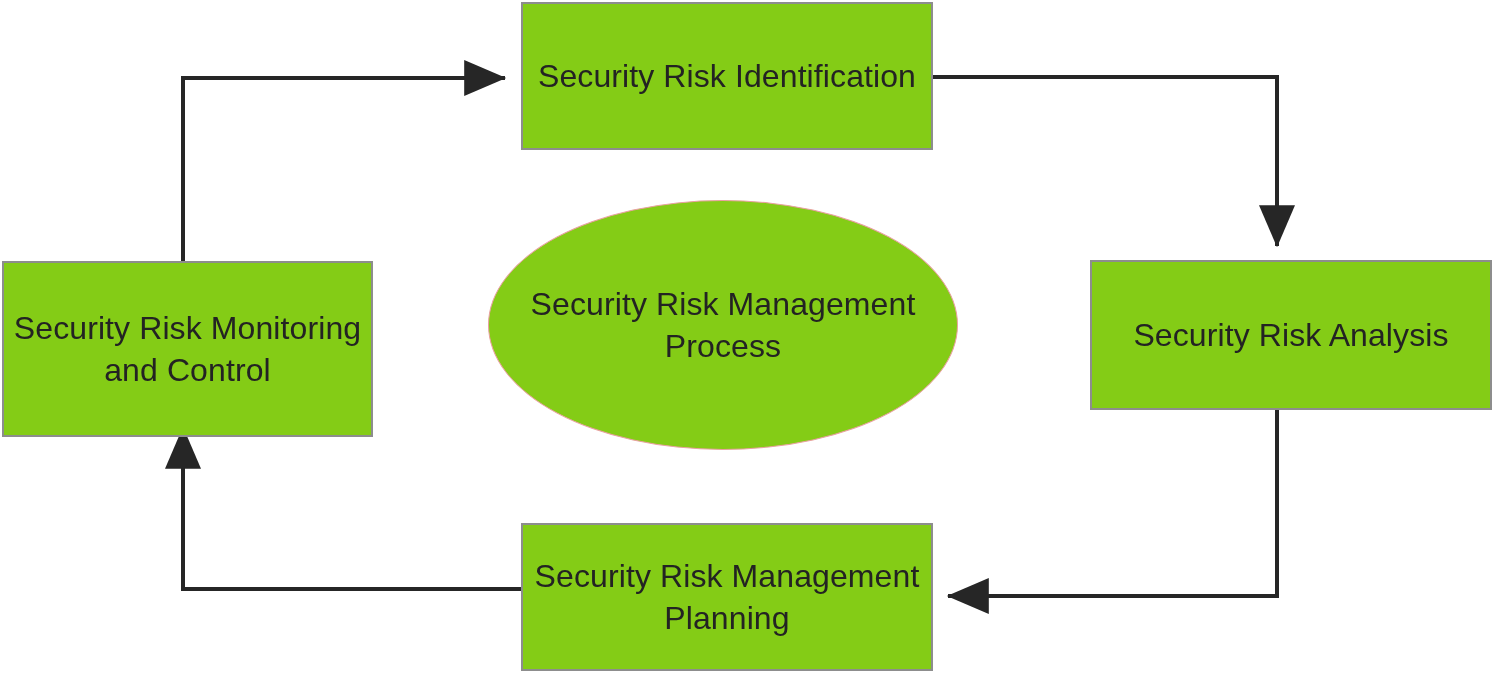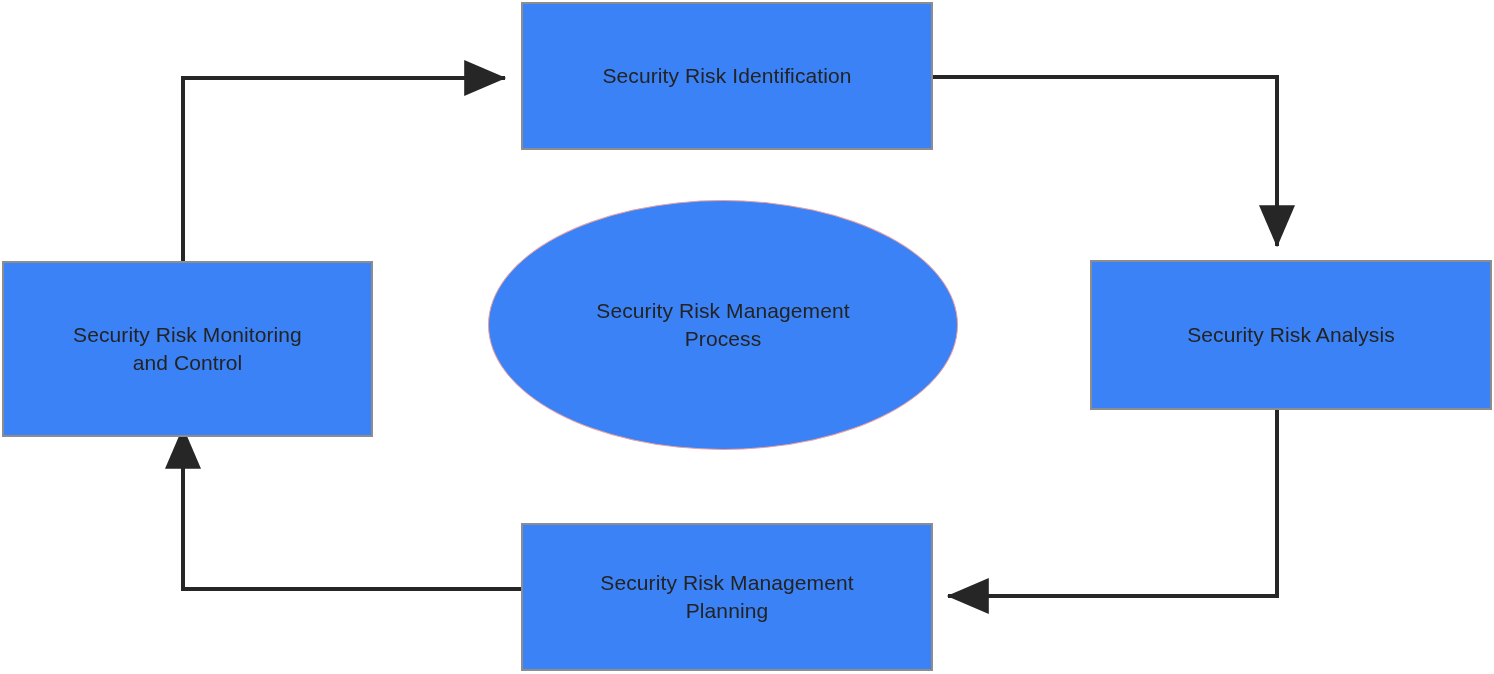--- a/index.html
+++ b/index.html
@@ -26,25 +26,25 @@
     height: 674px;
     pointer-events: none;
   }
   .node {
     position: absolute;
     box-sizing: border-box;
     display: flex;
     align-items: center;
     justify-content: center;
     text-align: center;
-    background: #3b82f6;
+    background: #84cc16;
     border: 2px solid #8d8d8d;
     color: #232323;
     font-family: "Liberation Sans", sans-serif;
-    font-size: 21px;
+    font-size: 32px;
     line-height: 1.32;
     letter-spacing: 0.1px;
     font-weight: 400;
   }
   .node-label {
     display: block;
     padding: 0 6px;
     white-space: pre-line;
   }
   .node.ellipse {

